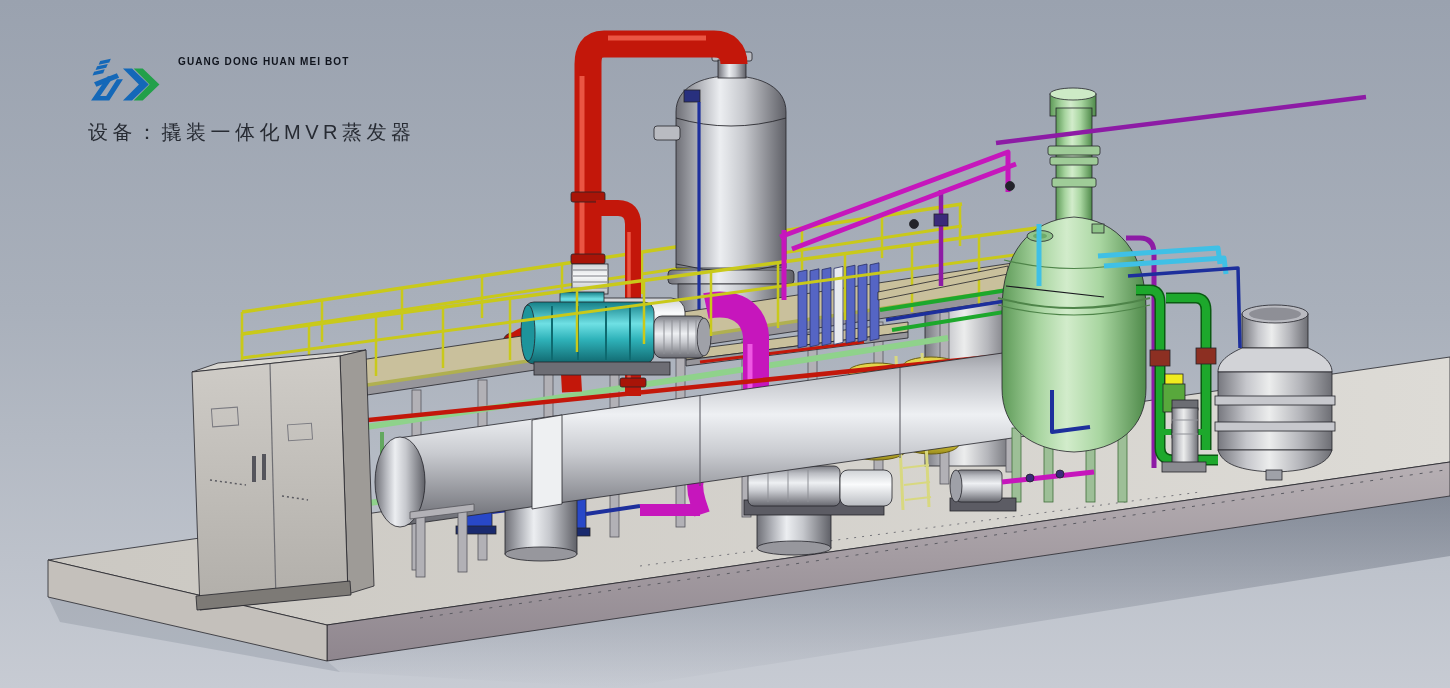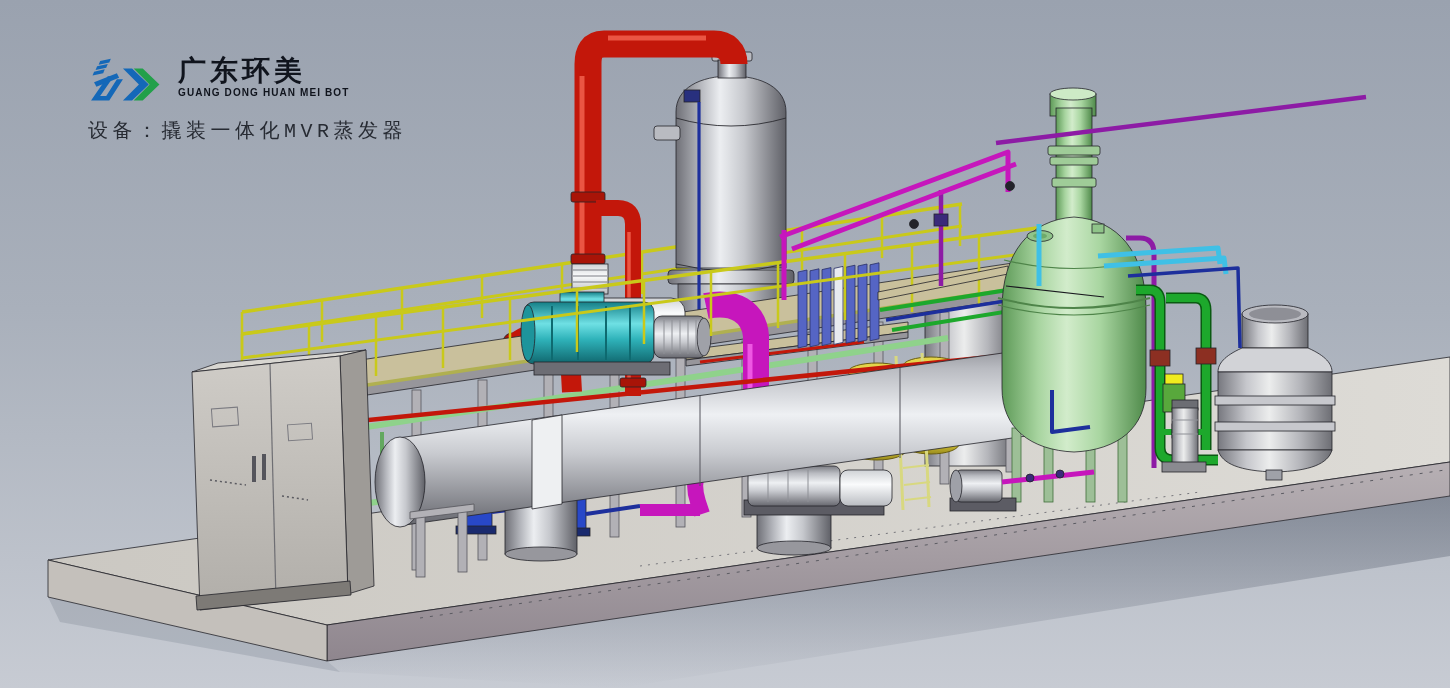--- a/index.html
+++ b/index.html
@@ -11,21 +11,21 @@
   .scene{position:absolute;left:0;top:0;}
   .o{stroke:var(--outline,#23232a);stroke-width:.8;}
   .pipe{fill:none;stroke-linejoin:round;stroke-linecap:butt;}
   .overlay{position:absolute;left:0;top:0;width:100%;height:100%;pointer-events:none;}
   .logo{position:absolute;left:88px;top:56px;display:flex;align-items:flex-start;}
   .logo-icon{width:76px;height:48px;}
   .logo-text{margin-left:14px;}
   .brand-zh{font-size:28px;font-weight:bold;letter-spacing:4px;color:var(--brand-dark,#10141d);line-height:1.1;}
   .brand-en{font-size:10px;font-weight:bold;letter-spacing:1.1px;color:var(--brand-dark,#10141d);margin-top:0;}
   .info{position:absolute;left:88px;top:122px;color:var(--text-dark,#272b33);}
-  .info-line{font-size:20px;letter-spacing:4.5px;line-height:1.0;margin-bottom:17px;font-family:Liberation Mono, monospace;}
+  .info-line{font-size:20px;letter-spacing:4.5px;line-height:1.0;margin-bottom:17px;font-family:Liberation Sans, sans-serif;}
 </style>
 </head>
 <body>
 
 <div class="stage">
 <svg class="scene" width="1450" height="688" viewBox="0 0 1450 688">
   <defs>
     <linearGradient id="gSteelH" x1="0" y1="0" x2="0" y2="1">
       <stop offset="0" stop-color="#7b7c83"></stop>
           <stop offset=".18" stop-color="#b9bbc1"></stop>
@@ -443,21 +443,20 @@
         <polygon points="16,6 30,3 28,8 14,11"></polygon>
         <polygon points="12,13 26,10 24,15 10,18"></polygon>
         <polygon points="8,20 22,17 20,22 6,25"></polygon>
         <polygon points="4,58 26,26 34,26 16,52 24,52 38,30 46,30 28,58"></polygon>
         <polygon points="8,34 38,22 41,28 11,40"></polygon>
       </g>
       <polygon points="60,16 72,16 94,37 72,58 60,58 81,37" fill="var(--logo-green,#22a04a)"></polygon>
       <polygon points="46,16 58,16 80,37 58,58 46,58 67,37" fill="var(--logo-blue,#1468b8)"></polygon>
     </svg>
     <div class="logo-text">
-      <div class="brand-zh">广东环美</div>
       <div class="brand-en">GUANG DONG HUAN MEI BOT</div>
     </div>
   </div>
   <div class="info">
     <div class="info-line">设备：撬装一体化MVR蒸发器</div>
   </div>
 </div>
 </div>
 
 </body></html>

